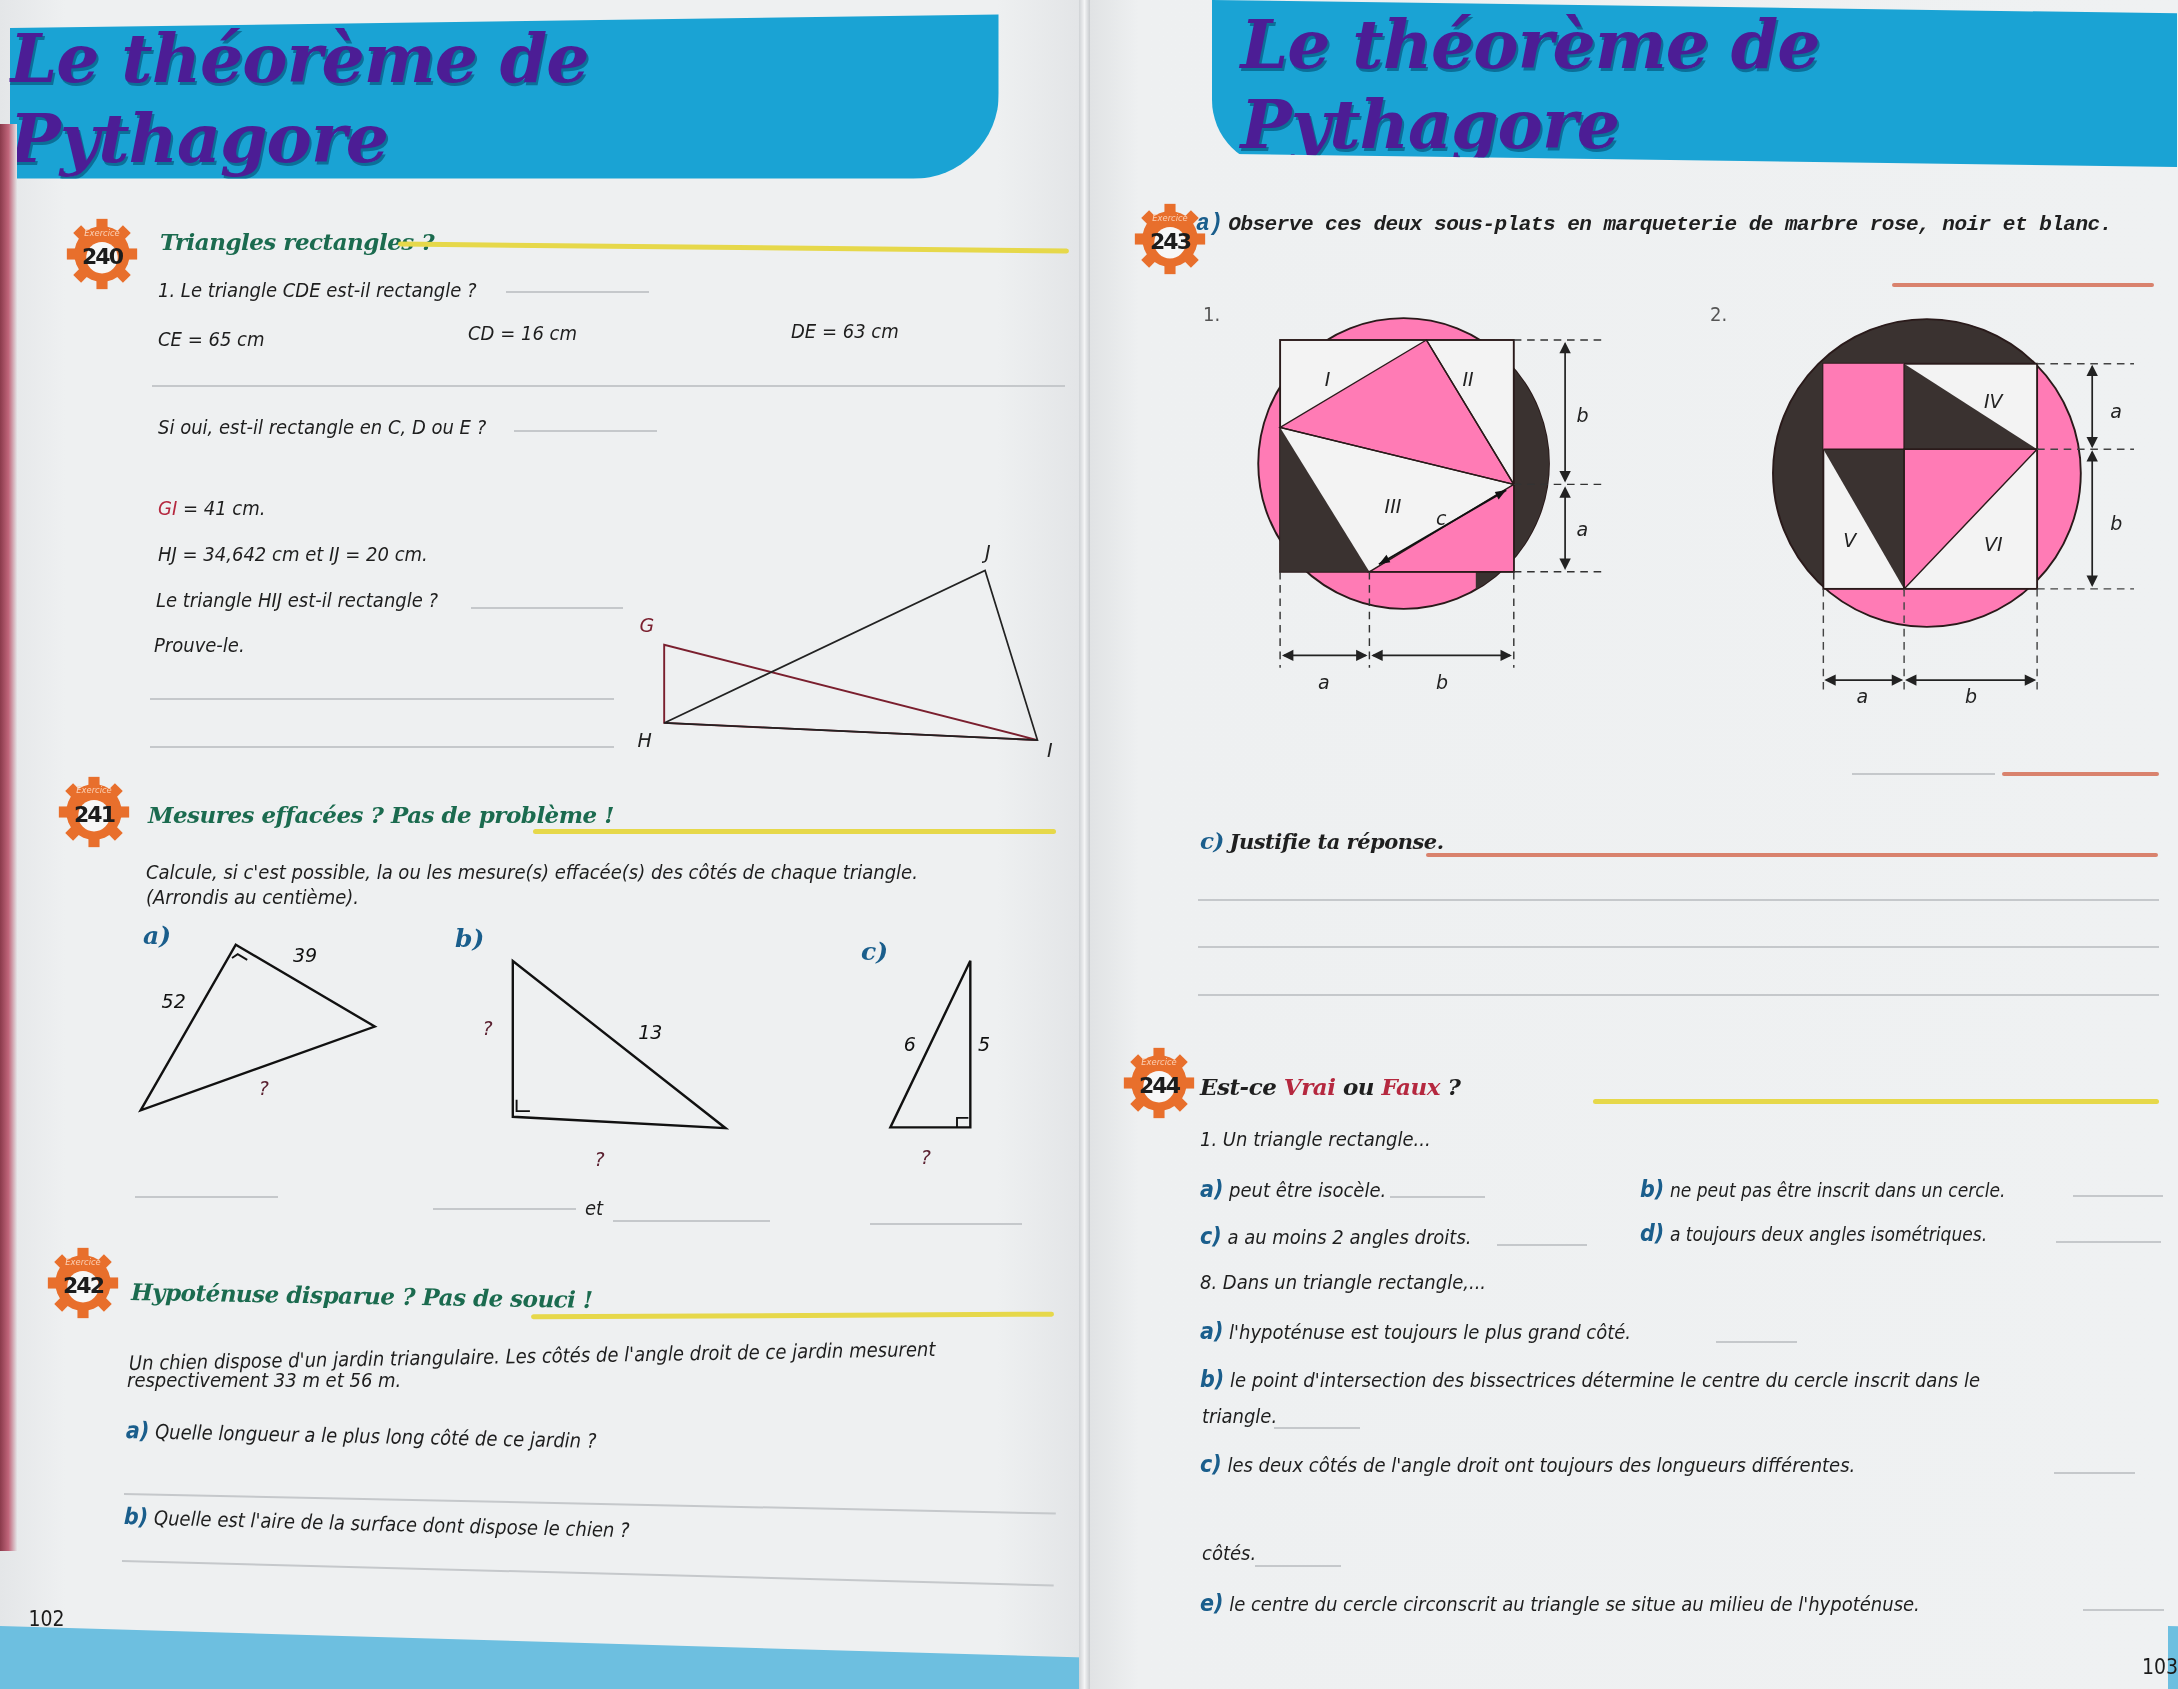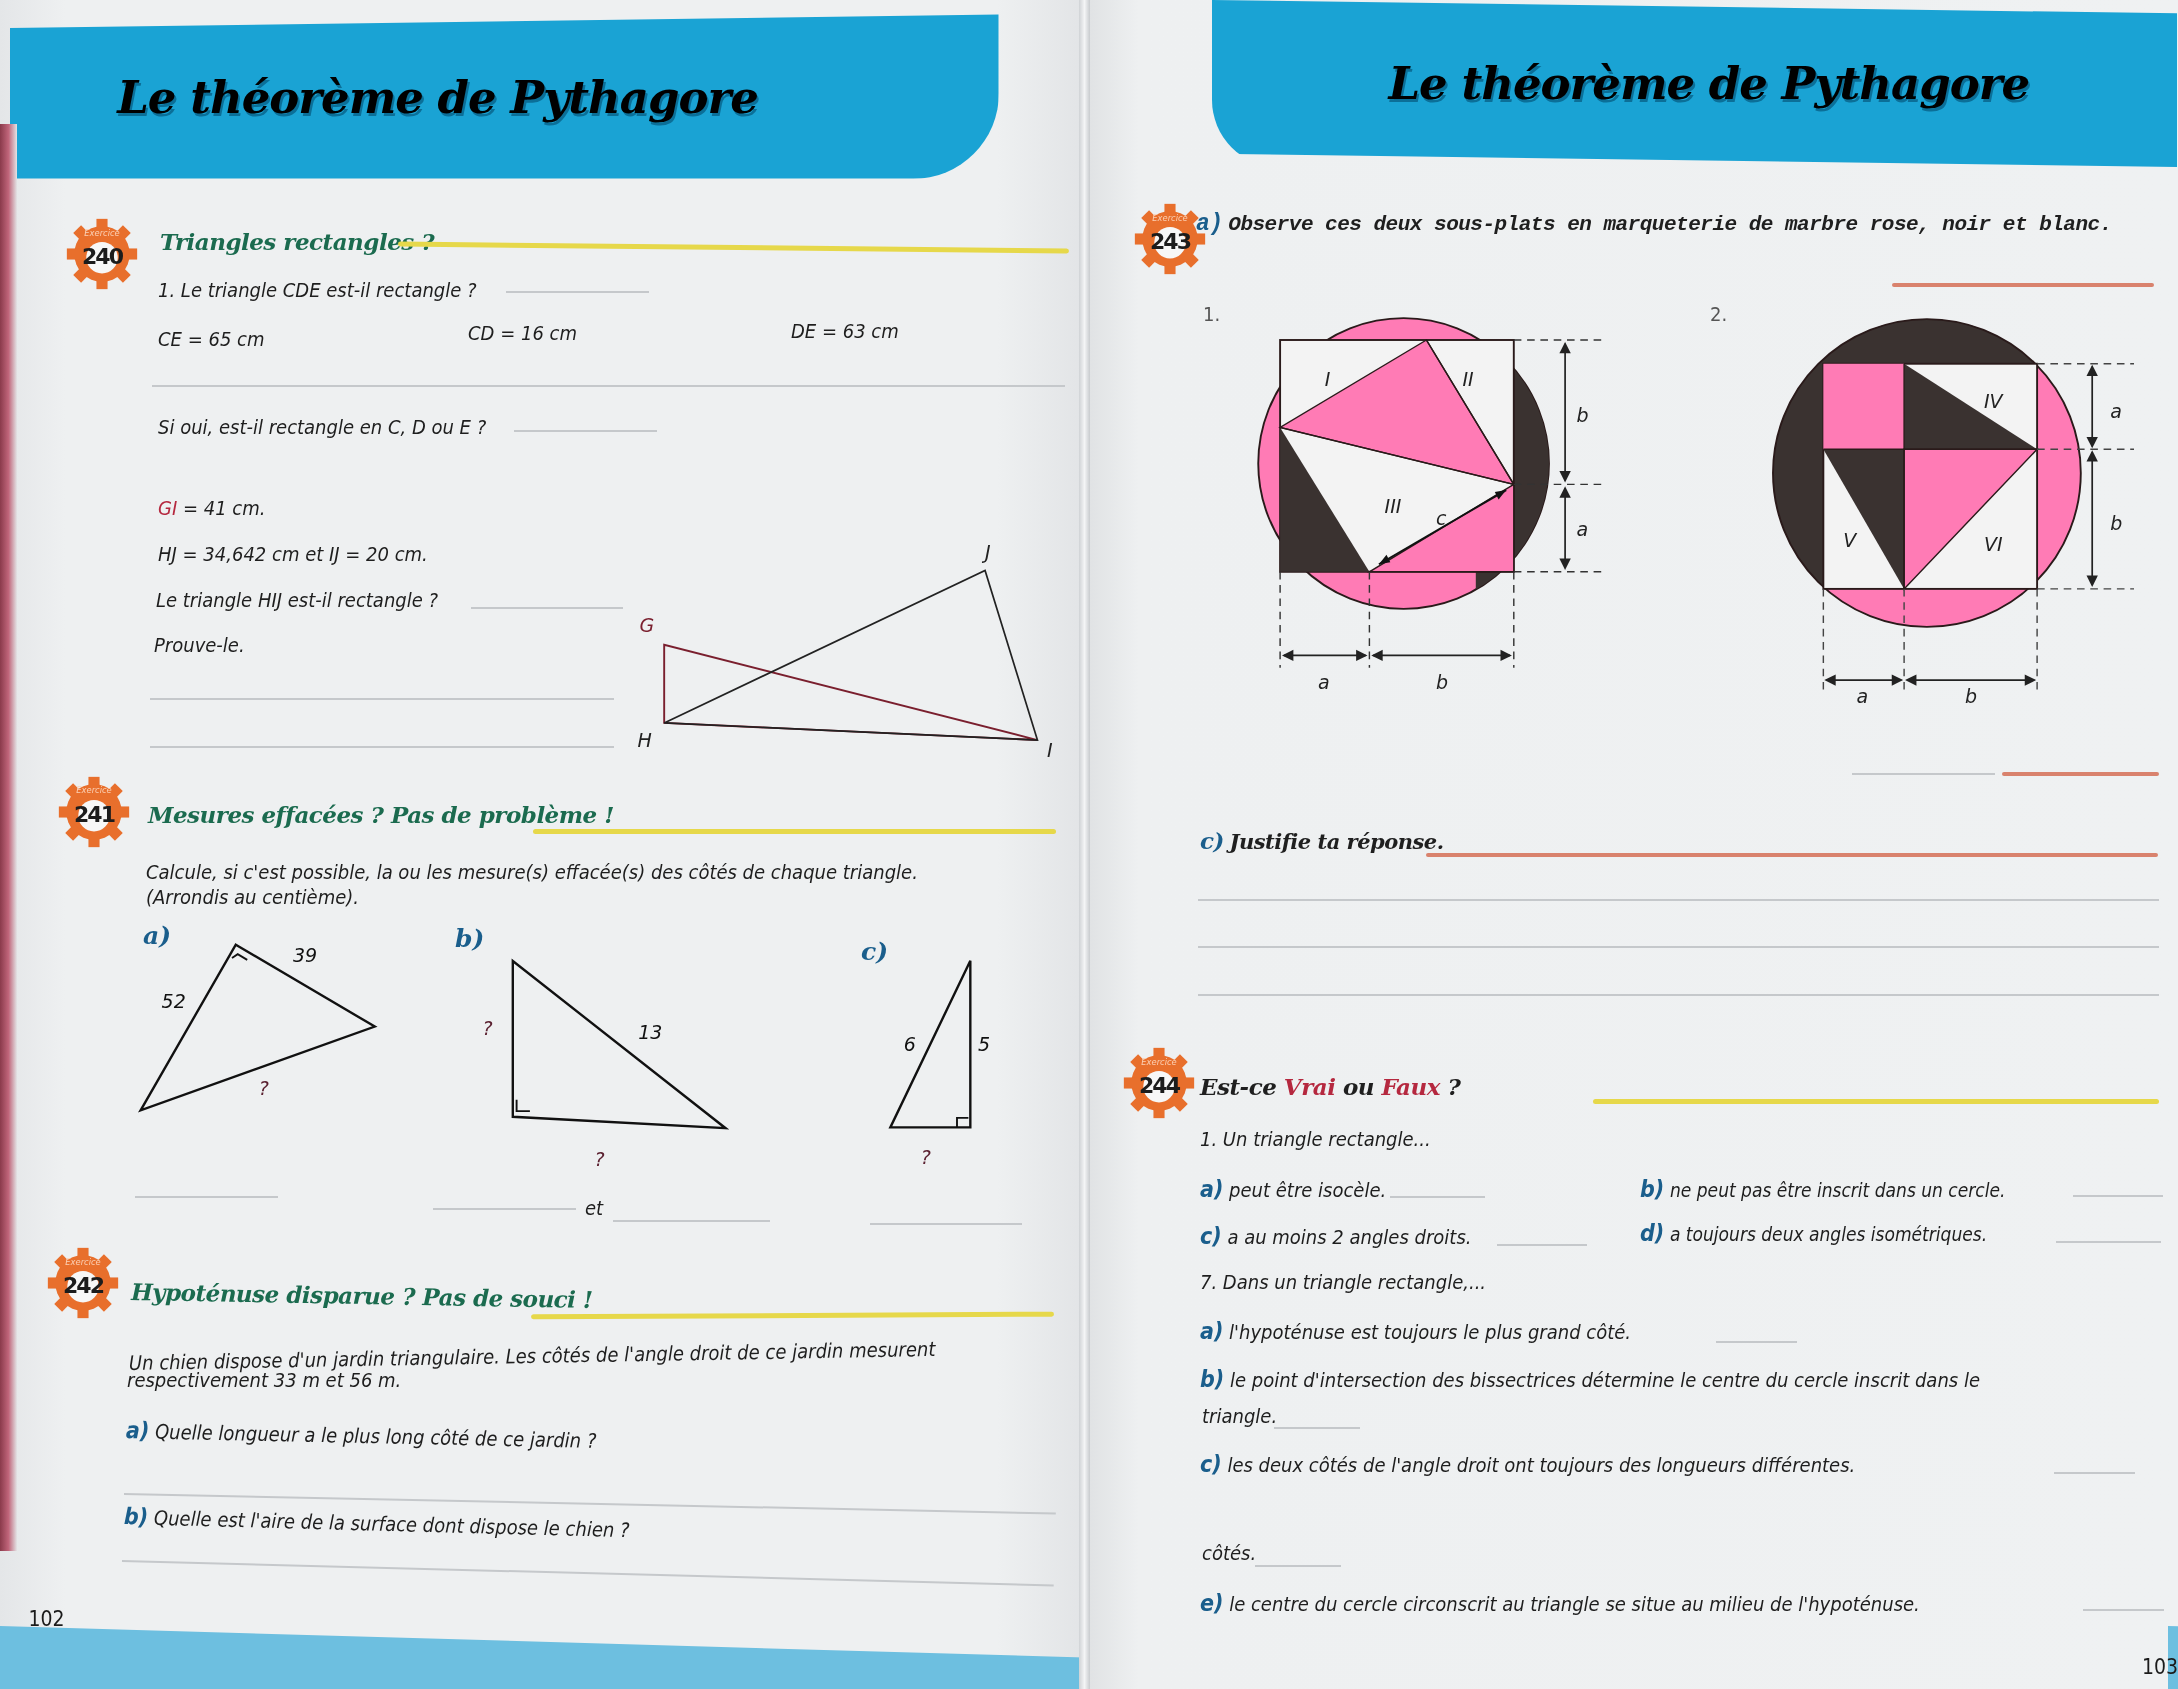--- a/index.html
+++ b/index.html
@@ -8,21 +8,21 @@
 
   .page { position: absolute; top: 0; height: 1689px; background: #eceef0; overflow: hidden; }
   .page-left { left: 0; width: 1084px; background: linear-gradient(90deg, #e4e6e8 0%, #eef0f1 6%, #eef0f1 92%, #e2e4e6 100%); }
   .page-right { left: 1084px; width: 1094px; background: linear-gradient(90deg, #dfe1e3 0%, #eef0f1 5%, #eff1f2 100%); }
   .spine { position: absolute; left: 1079px; top: 0; width: 11.4px; height: 1689px; background: linear-gradient(90deg,#cfd2d5,#f4f5f6,#c8cbce); z-index: 5; }
   .edge-red { position: absolute; left: 0; top: 124px; width: 17px; height: 1427px; background: linear-gradient(90deg,#8a3a4b,#c0657a 50%,#e3e4e6); z-index: 4; }
 
   .banner { position: absolute; top: 7.6px; height: 171px; background: #1aa3d4; display: flex; align-items: center; justify-content: center; }
   .banner-left { left: 9.5px; width: 989px; border-radius: 0 0 86px 0; clip-path: polygon(0 12%, 100% 4%, 100% 100%, 0 100%); }
   .banner-right { left: 1213px; width: 965px; border-radius: 0 0 0 67px; top: 0; height: 167px; clip-path: polygon(0 0, 100% 8%, 100% 100%, 0 92%); }
-  .banner-title { color: #000000; font-family: "DejaVu Serif", serif; font-style: italic; font-weight: bold; font-size: 45px; letter-spacing: -1px; text-shadow: 1.9px 2.9px 0 #0b6f98; }
+  .banner-title { color: #4c1d95; font-family: "DejaVu Serif", serif; font-style: italic; font-weight: bold; font-size: 68px; letter-spacing: -1px; text-shadow: 1.9px 2.9px 0 #0b6f98; }
 
   .footer-band { position: absolute; bottom: 0; height: 105px; background: #6dbfe0; }
   .footer-left { left: 0; width: 1084px; clip-path: polygon(0 40%, 100% 70%, 100% 100%, 0 100%); }
   .footer-right { left: 1084px; width: 1094px; clip-path: polygon(0 40%, 60% 62%, 100% 60%, 100% 100%, 0 100%); }
   .page-num { position: absolute; font-size: 21px; color: #1b1b1b; font-family: "DejaVu Sans Condensed", "DejaVu Sans", sans-serif; }
 
   .gear { position: absolute; width: 74px; height: 74px; }
   .gear svg { width: 100%; height: 100%; }
   .gear .num { position: absolute; left: 0; top: 0; width: 100%; height: 100%; display: flex; align-items: center; justify-content: center; font-size: 22px; font-weight: bold; color: #1c1c1c; letter-spacing: -1.9px; padding-top: 5.7px; }
 
@@ -381,21 +381,21 @@
 
   <div class="txt it" style="left:116px;top:1223px;">
     <span class="lbl-sm">c)</span><span>a au moins 2 angles droits.</span>
   </div>
   <div class="ans-line" style="left:413px;top:1244px;width:90px;"></div>
   <div class="txt it" style="left:556px;top:1220px;font-size:19px;">
     <span class="lbl-sm">d)</span><span>a toujours deux angles isométriques.</span>
   </div>
   <div class="ans-line" style="left:972px;top:1241px;width:105px;"></div>
 
-  <div class="txt it" style="left:116px;top:1270px;">7. Dans un triangle rectangle,...</div>
+  <div class="txt it" style="left:116px;top:1270px;">8. Dans un triangle rectangle,...</div>
 
   <div class="txt it" style="left:116px;top:1318px;">
     <span class="lbl-sm">a)</span><span>l'hypoténuse est toujours le plus grand côté.</span>
   </div>
   <div class="ans-line" style="left:632px;top:1341px;width:81px;"></div>
 
   <div class="txt it" style="left:116px;top:1366px;">
     <span class="lbl-sm">b)</span><span>le point d'intersection des bissectrices détermine le centre du cercle inscrit dans le</span>
   </div>
   <div class="txt it" style="left:118px;top:1404px;">triangle.</div>

